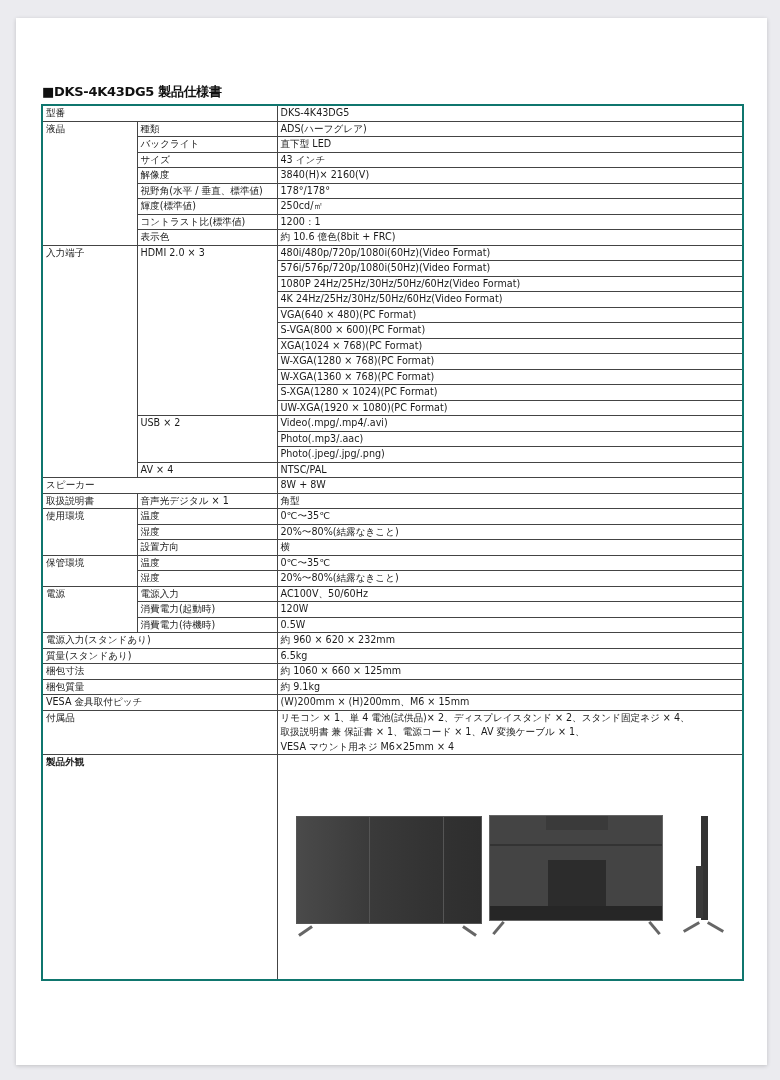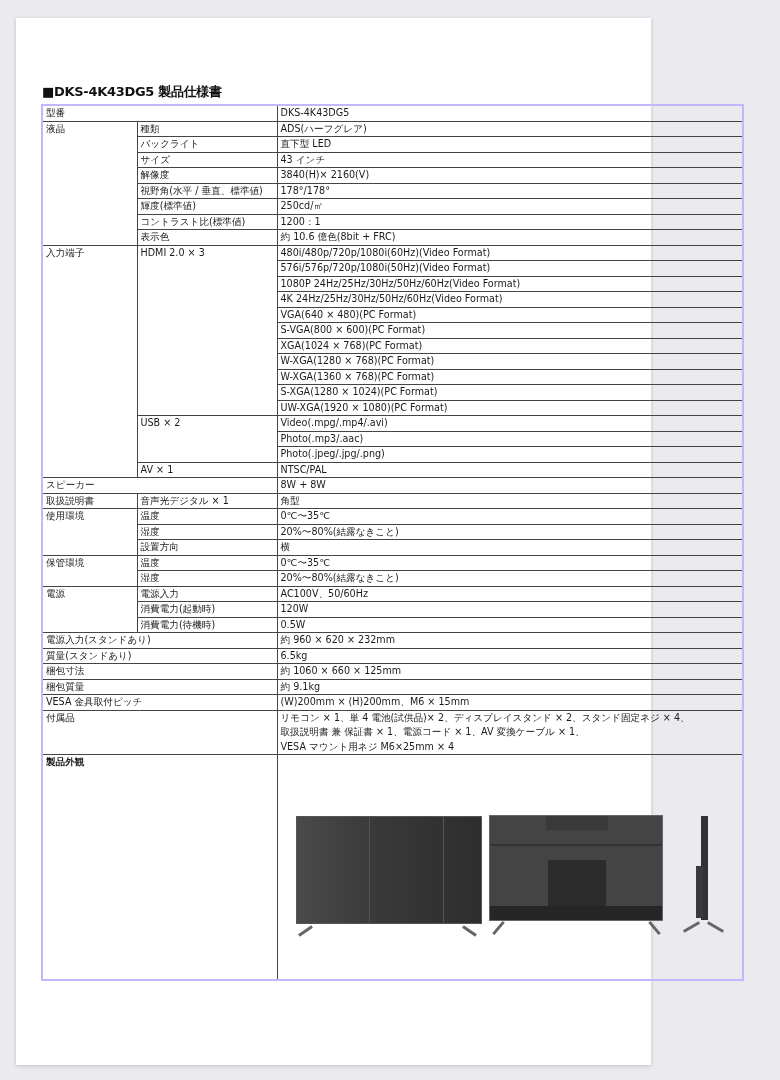--- a/index.html
+++ b/index.html
@@ -1,30 +1,30 @@
 <!DOCTYPE html>
 <html><head>
   <meta charset="utf-8">
   <style>
     html, body { margin:0; padding:0; }
     body {
       width:780px; height:1080px; background:#ebebef; position:relative; overflow:hidden;
       font-family:"DejaVu Sans", "Liberation Sans", sans-serif; color:#1a1a1a;
     }
     .page {
-      position:absolute; left:16px; top:18px; width:635px; height:1047px;
+      position:absolute; left:16px; top:18px; width:751px; height:1047px;
       background:#ffffff; box-shadow:0 1px 4px rgba(0,0,0,0.18);
     }
     .doc-title {
       position:absolute; left:26px; top:65px; font-size:13px; font-weight:bold;
       letter-spacing:-0.3px; color:#111;
     }
     table.spec {
       position:absolute; left:25px; top:86px; width:701px;
-      border-collapse:collapse; border:2px solid #c4b5fd; table-layout:fixed;
+      border-collapse:collapse; border:2px solid #0f766e; table-layout:fixed;
       font-size:9.6px; line-height:14.5px;
     }
     table.spec td {
       border:1px solid #444; padding:0 3px; vertical-align:top; white-space:nowrap; overflow:hidden;
       height:14.5px;
     }
     col.c1 { width:95px; } col.c2 { width:140px; } col.c3 { width:466px; }
     .multi { white-space:normal !important; }
     .img-row td { height:224px;font-weight:bold; }
     .tv-figures { position:relative; height:224px; }
@@ -133,21 +133,21 @@
         <td>Video(.mpg/.mp4/.avi)</td>
       </tr>
       <tr>
           <td>Photo(.mp3/.aac)</td>
         </tr>
       <tr>
           <td>Photo(.jpeg/.jpg/.png)</td>
         </tr>
 
       <tr>
-        <td>AV × 1</td>
+        <td>AV × 4</td>
         <td>NTSC/PAL</td>
       </tr>
 
       <tr>
         <td colspan="2">スピーカー</td>
         <td>8W + 8W</td>
       </tr>
 
       <tr>
         <td>取扱説明書</td>

